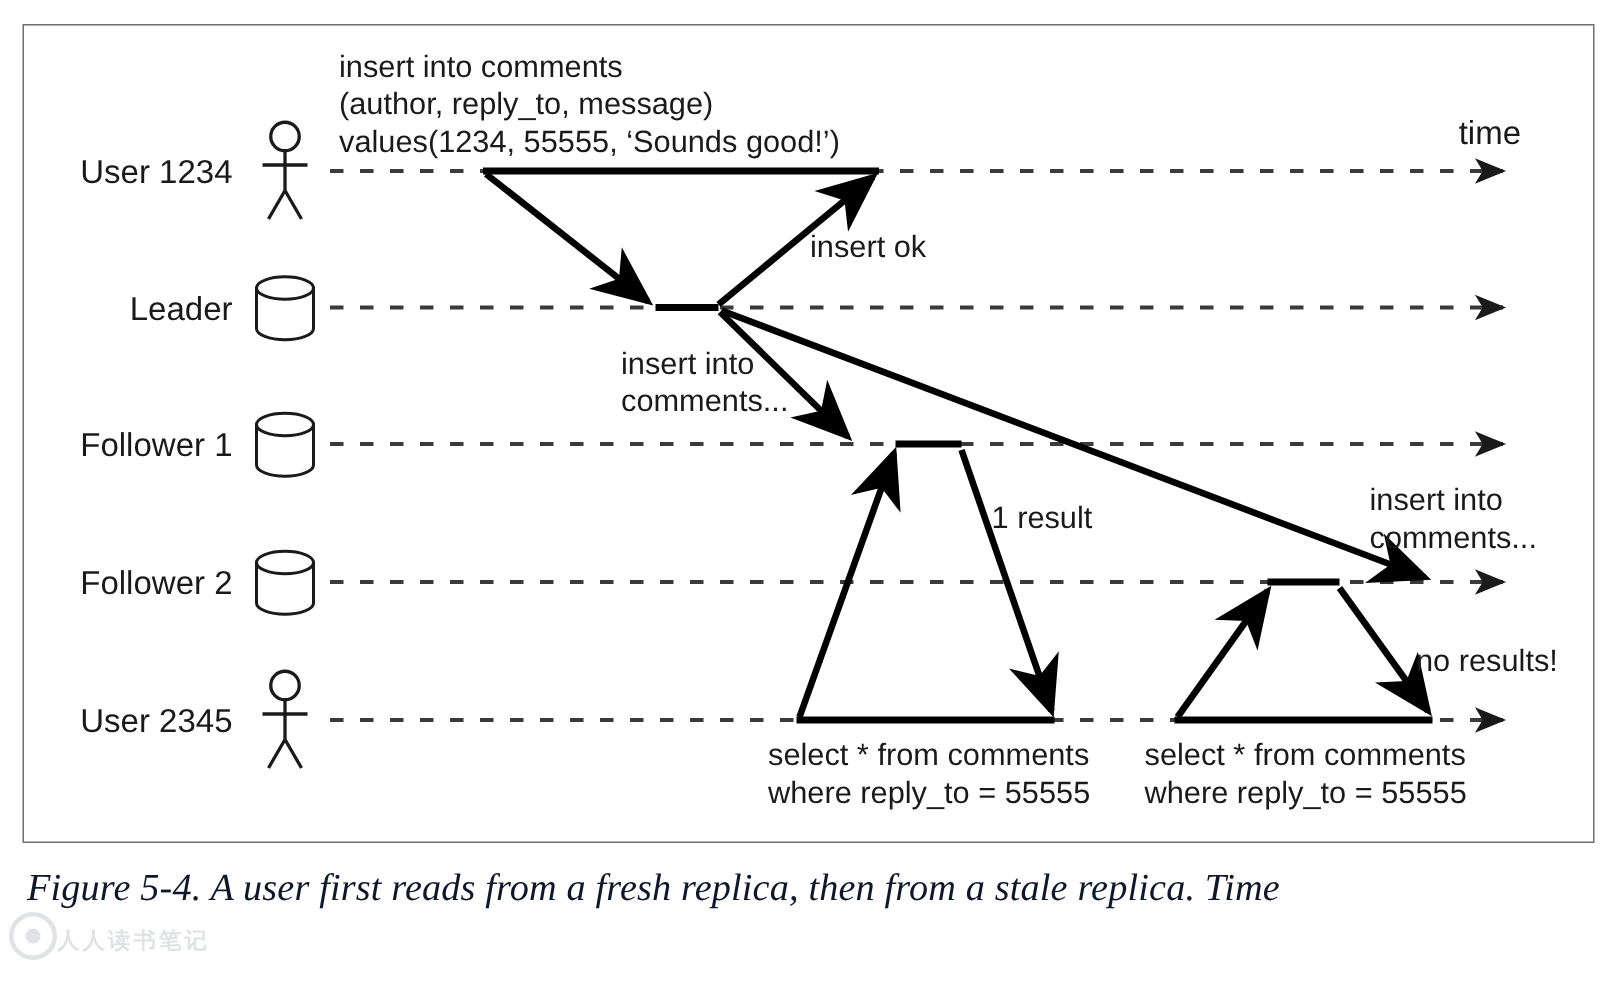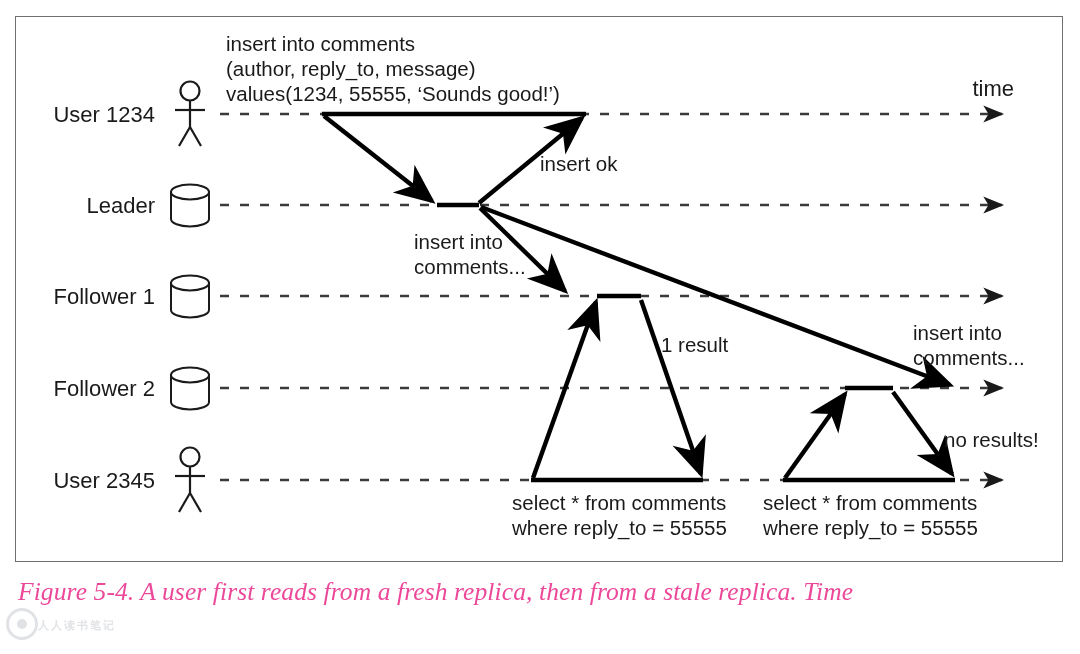--- a/index.html
+++ b/index.html
@@ -9,28 +9,28 @@
   }
   #figure-root{position:absolute;left:0;top:0;width:1080px;height:654px;}
   #diagram-frame{
     position:absolute;left:15px;top:16px;width:1048px;height:546px;
     border:1.5px solid #6f6f6f;background:#fff;box-sizing:border-box;
   }
   #diagram-svg{position:absolute;left:0;top:0;width:1080px;height:570px;}
   .cap{
     position:absolute;left:18px;top:572px;width:1044px;
     font-family:"Liberation Serif", serif;font-style:italic;
-    font-size:25.5px;line-height:39px;color:#ec4899;letter-spacing:.1px;
+    font-size:25.5px;line-height:39px;color:#0f172a;letter-spacing:.1px;
   }
   .wm{
     position:absolute;left:4px;top:604px;width:210px;height:44px;
     opacity:.30;pointer-events:none;
   }
   .wm-txt{
-    position:absolute;left:34px;top:14px;font-size:11px;letter-spacing:2px;
+    position:absolute;left:34px;top:14px;font-size:15px;letter-spacing:2px;
     color:#9aa3ad;font-family:"Liberation Sans",sans-serif;font-weight:bold;text-align:center;
   }
   .wm-ring{
     position:absolute;left:2px;top:4px;width:32px;height:32px;border-radius:50%;
     border:3.5px solid #9aa3ad;box-sizing:border-box;
   }
   .wm-ring:after{
     content:"";position:absolute;left:8px;top:8px;width:10px;height:10px;
     border-radius:50%;background:#9aa3ad;
   }

